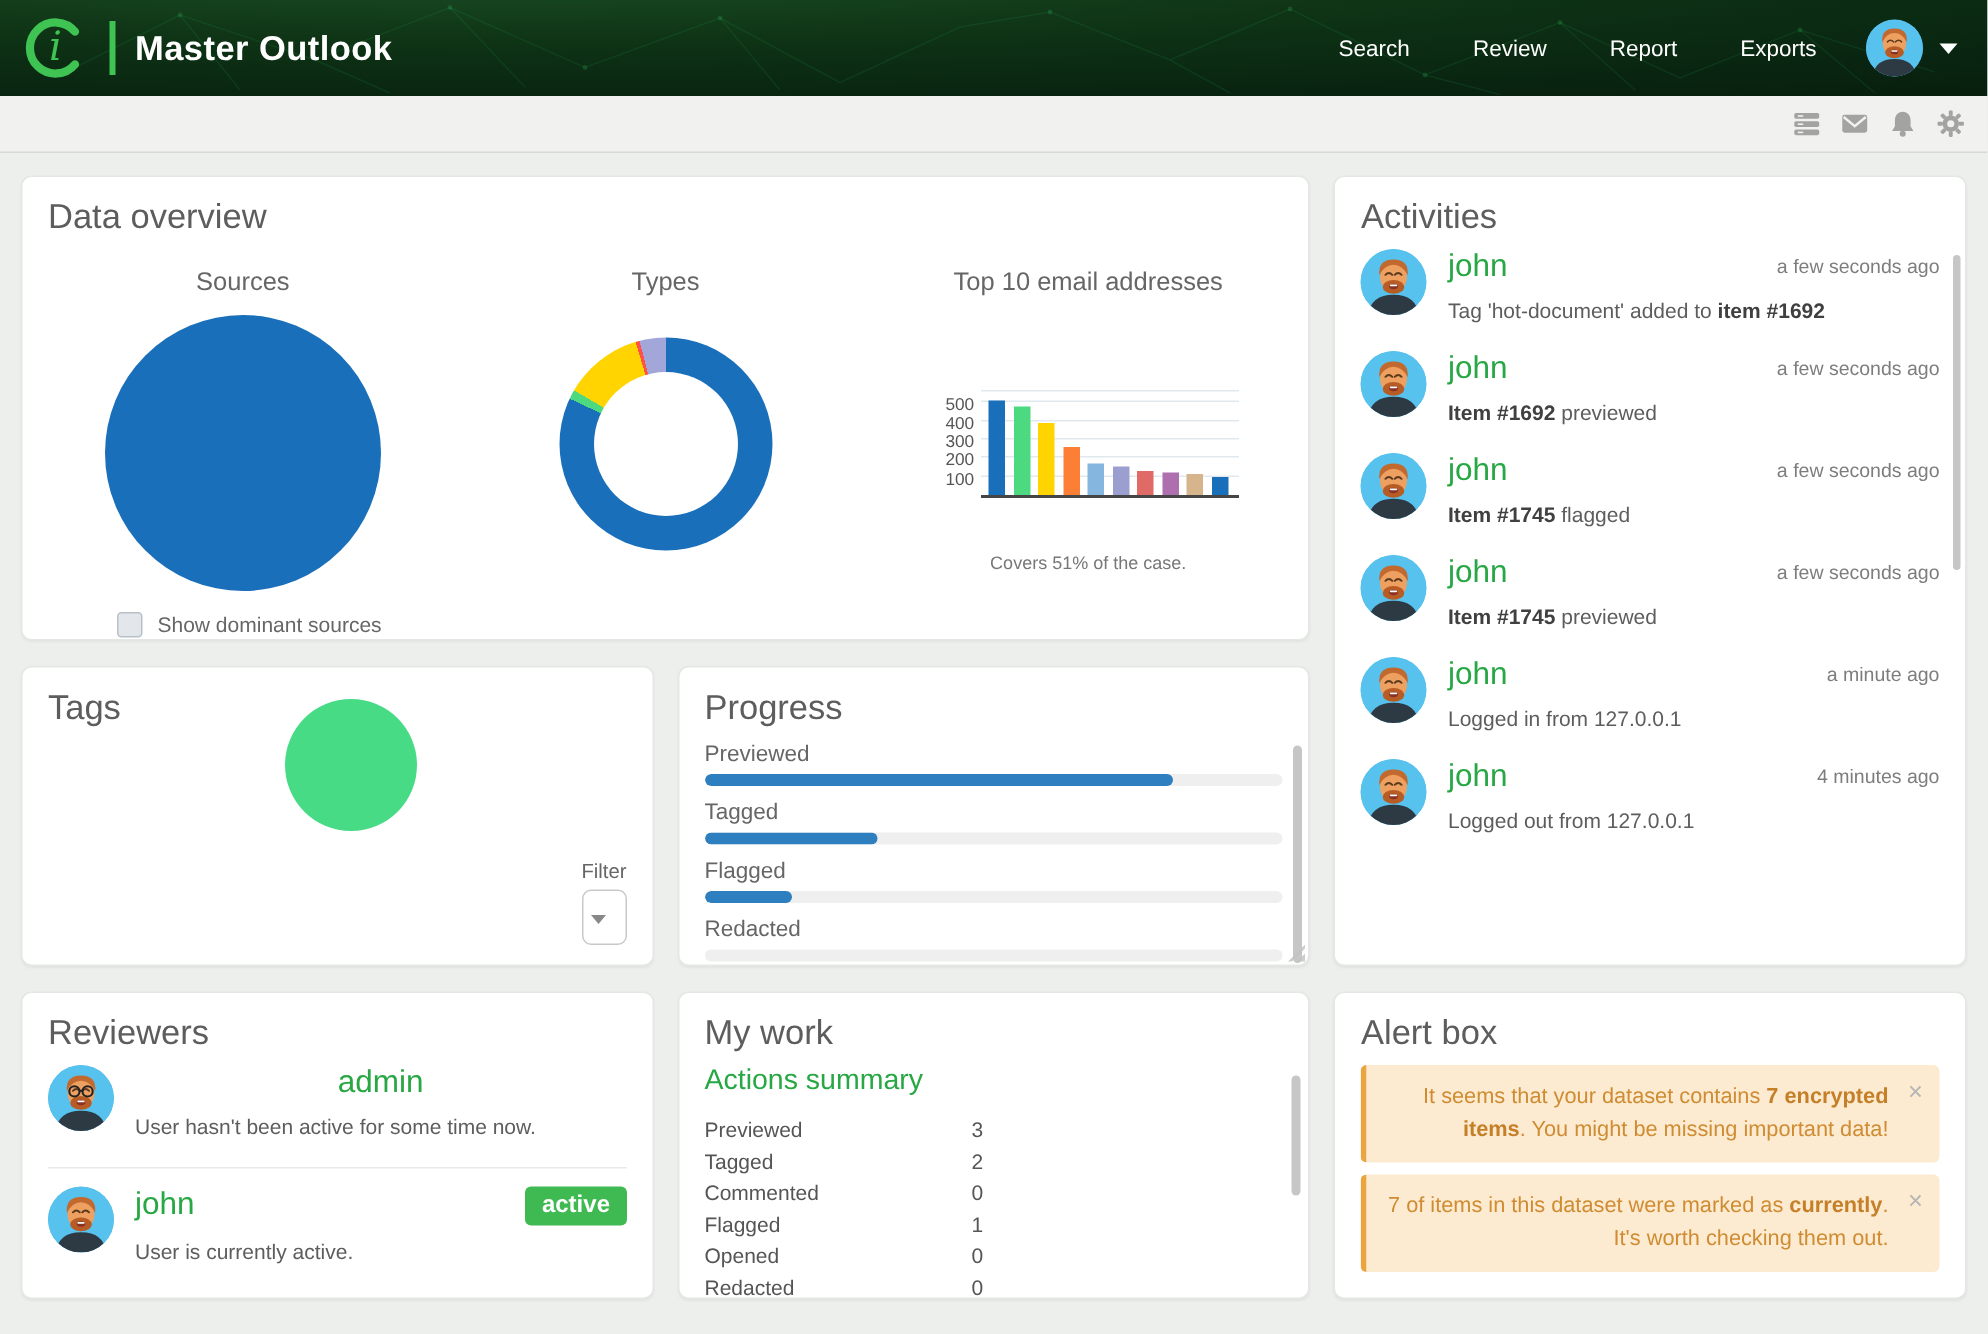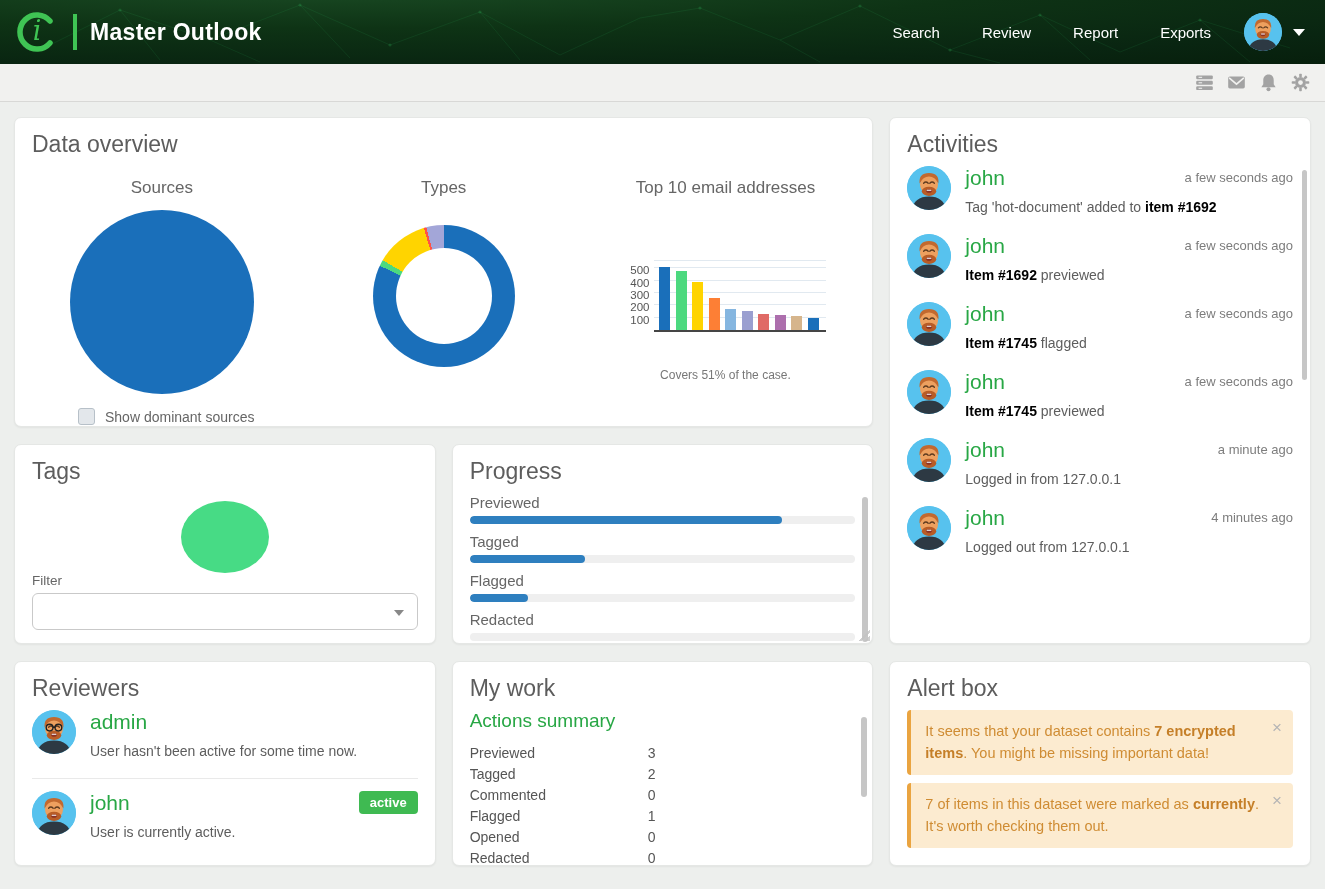--- a/index.html
+++ b/index.html
@@ -27,55 +27,55 @@
   .tb-icon { width:19px; height:19px; cursor:pointer; display:block; }
 
   
   .main { padding:15px 14px; display:grid; grid-template-columns:1fr 1fr 1fr;
     grid-template-rows:310px 200px 205px; gap:17px 16px; }
   .panel { position:relative; background:#fff; border:1px solid #e5e7e5; border-radius:7px;
     box-shadow:0 1px 2px rgba(0,0,0,.05); padding:13px 17px; overflow:hidden; }
   .panel-title { font-size:23px; color:#5d5d5d; font-weight:400; margin-bottom:8px; }
   #panel-overview { grid-column:1 / 3; grid-row:1; }
   #panel-activities { grid-column:3; grid-row:1 / 3; }
-  #panel-tags { grid-column:1; grid-row:2; display:flex; flex-direction:column; }
+  #panel-tags { grid-column:1; grid-row:2; display:flex; flex-direction:row; }
   #panel-progress { grid-column:2; grid-row:2; }
   #panel-reviewers { grid-column:1; grid-row:3; }
   #panel-mywork { grid-column:2; grid-row:3; }
   #panel-alerts { grid-column:3; grid-row:3; }
 
   
   .charts-row { display:flex;gap:22px; }
   .chart-col { flex:1; text-align:center; position:relative; }
   .chart-sub { font-size:17px; color:#666; margin-top:12px; }
   .pie { width:184px; height:184px; border-radius:50%; margin:12px auto 0; }
-  .checkbox-row { display:flex; align-items:center; gap:10px; margin:14px 0 0 46px; }
+  .checkbox-row { display:flex; gap:10px; margin:14px 0 0 46px; }
   .checkbox { width:17px; height:17px; border-radius:3px; background:#e3e7eb; border:1px solid #b7c0c8; cursor:pointer; }
   .checkbox-label { font-size:14px; color:#666; }
   .donut { position:relative; width:142px; height:142px; border-radius:50%; margin:27px auto 0; }
   .donut-hole { position:absolute; inset:23px; background:#fff; border-radius:50%; }
   .bar-wrap { display:flex; justify-content:center; margin-top:62px; }
   .bar-ticks { position:relative; width:30px; }
   .bar-ticks .tick { position:absolute; right:5px; transform:translateY(50%); font-size:11.5px; color:#555; }
   .bar-plot { position:relative; width:172px; height:72px; border-bottom:2px solid #454545; border-top:1px solid #e1e9f0; }
   .bar-plot .gridline { position:absolute; left:0; right:0; height:1px; background:#e1e9f0; }
   .bar-plot .bar { position:absolute; bottom:0; width:11px; }
   .bar-footnote { font-size:12px; color:#777; margin-top:36px; }
 
   
   .feed-item { display:flex; gap:14px; margin:6px 0 19px; }
   .feed-body { flex:1; min-width:0; }
-  .feed-top { display:flex; align-items:flex-start; }
+  .feed-top { display:flex; align-items:flex-start;justify-content:center; }
   .user-link { font-size:21px; color:#28a745; text-decoration:none; cursor:pointer; }
   .feed-time { margin-left:auto; font-size:13px; color:#7d7d7d; padding-top:4px; }
   .feed-msg { font-size:14px; color:#5d5d5d; margin-top:9px; }
-  .feed-msg b { color:#000000; }
+  .feed-msg b { color:#404040; }
   .scroll-thumb { position:absolute; background:#c6c6c6; border-radius:3px; cursor:grab; }
   .divider { border-top:1px solid #e9e9e9; margin:10px 0 12px; }
-  .badge-active { margin-left:auto; background:#3fba52; color:#fff; font-size:13px; font-weight:700;
+  .badge-active { margin-left:auto; background:#3fba52; color:#fff; font-size:16px; font-weight:700;
     padding:4px 11px; border-radius:4px; align-self:flex-start; }
 
   
   .bubble { width:88px; height:88px; border-radius:50%; margin:8px auto 0; }
   .filter-block { margin-top:auto; }
   .filter-label { font-size:13.5px; color:#666; margin-bottom:5px; }
   .select { position:relative; height:37px; border:1px solid #c9c9c9; border-radius:6px; background:#fff; cursor:pointer; }
   .select-caret { position:absolute; right:13px; top:16px; width:0; height:0;
     border-left:5px solid transparent; border-right:5px solid transparent; border-top:6px solid #888; }
 
@@ -87,21 +87,21 @@
     background:linear-gradient(315deg, #c2c2c2 0 4px, transparent 4px 6px, #c2c2c2 6px 8px, transparent 8px); opacity:.8; }
 
   
   .subtitle-link { font-size:19px; color:#28a745; margin:2px 0 10px; }
   .work-table { border-collapse:collapse; font-size:14px; color:#555; }
   .work-table td { padding:2.5px 0; }
   .work-table td:first-child { width:178px; }
 
   
   .alert { position:relative; background:#fcebd0; border-left:4px solid #eaa440; border-radius:4px;
-    padding:10px 34px 10px 14px; font-size:14.5px; line-height:1.55; color:#cf8c33; margin-bottom:8px; }
+    padding:10px 34px 10px 14px; font-size:14.5px; line-height:1.55; color:#cf8c33; margin-bottom:8px;text-align:right; }
   .alert b { color:#c57f28; }
   .alert-close { position:absolute; top:9px; right:11px; color:#b5b5b5; font-size:17px; cursor:pointer; line-height:1; }
 </style>
 </head>
 <body>
 
 <div class="header">
   <svg class="net" width="1325" height="64" viewBox="0 0 1325 64" preserveAspectRatio="none">
     <g stroke="#35d06a" stroke-opacity="0.10" fill="none">
       <path d="M40,50 L120,10 L210,40 L300,5 L390,45 L480,12 L560,55"></path>

